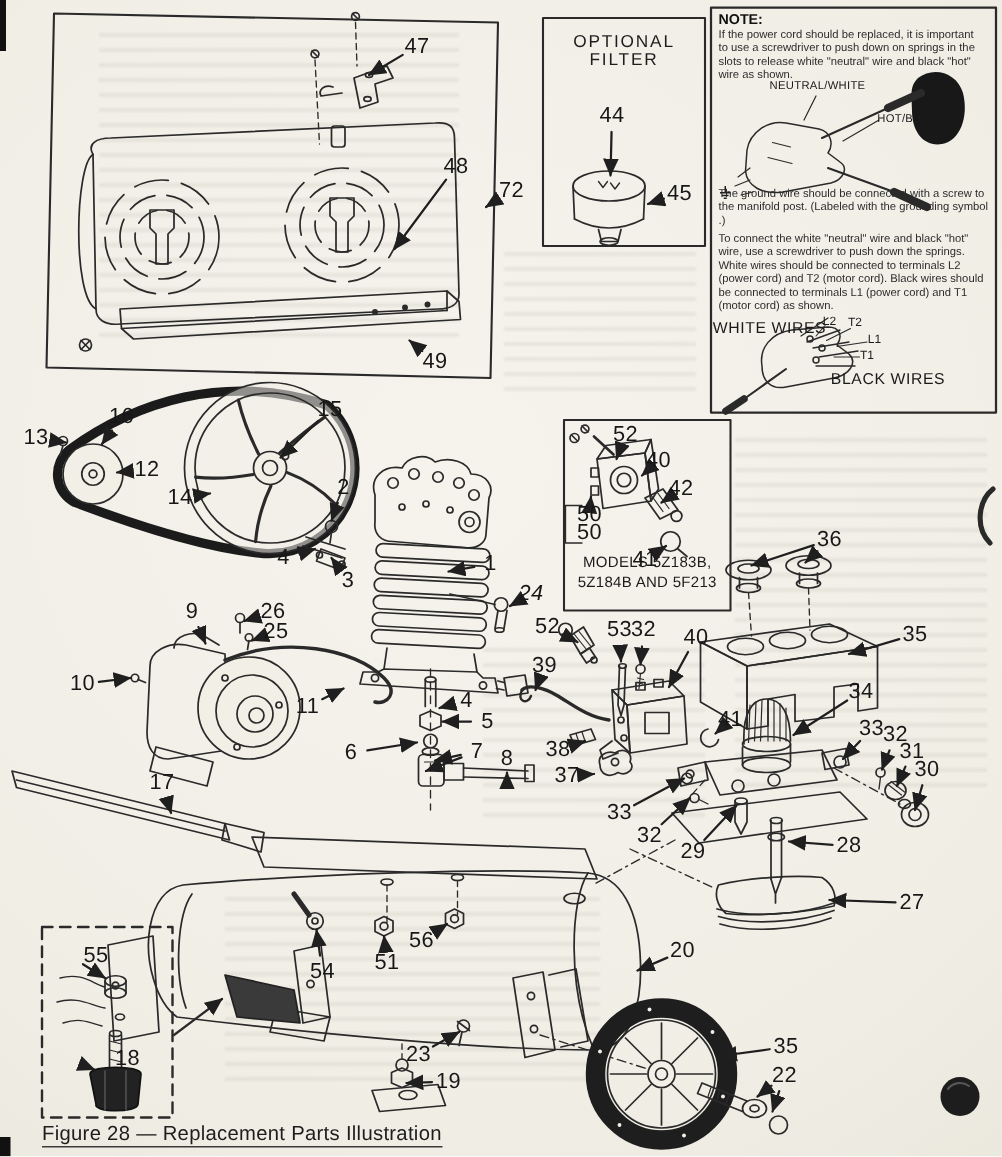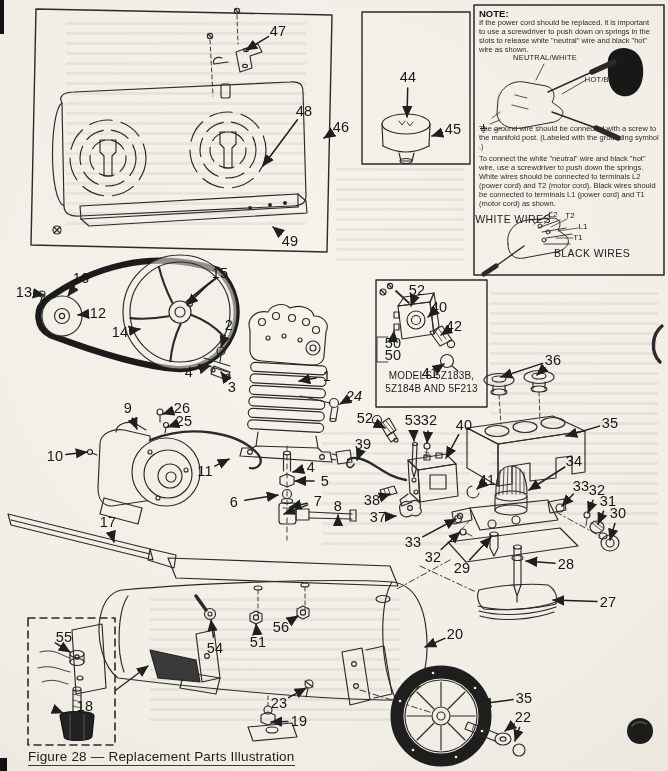--- a/index.html
+++ b/index.html
@@ -567,21 +567,21 @@
           <line x1="288.0" y1="721.4" x2="271" y2="722" marker-end="url(#ah)"></line>
           <line x1="55.3" y1="710.0" x2="63" y2="713" marker-end="url(#ah)"></line>
           <line x1="55.3" y1="642.8" x2="70" y2="652" marker-end="url(#ah)"></line>
         </g>
     </g>
   </svg>
 
   <div id="callout-layer">
       <div class="callout" style="left: 278px; top: 31px;">47</div>
       <div class="callout" style="left: 304px; top: 111px;">48</div>
-      <div class="callout" style="left: 341px; top: 127px;">46</div>
+      <div class="callout" style="left: 341px; top: 127px;">72</div>
       <div class="callout" style="left: 290px; top: 241px;">49</div>
       <div class="callout" style="left: 408px; top: 77px;">44</div>
       <div class="callout" style="left: 453px; top: 129px;">45</div>
       <div class="callout" style="left: 24px; top: 292px;">13</div>
       <div class="callout" style="left: 81px; top: 278px;">16</div>
       <div class="callout" style="left: 98px; top: 313px;">12</div>
       <div class="callout" style="left: 120px; top: 332px;">14</div>
       <div class="callout" style="left: 220px; top: 273px;">15</div>
       <div class="callout" style="left: 229px; top: 325px;">2</div>
       <div class="callout" style="left: 189px; top: 372px;">4</div>
@@ -630,20 +630,21 @@
       <div class="callout" style="left: 108px; top: 522px;">17</div>
       <div class="callout" style="left: 215px; top: 648px;">54</div>
       <div class="callout" style="left: 258px; top: 642px;">51</div>
       <div class="callout" style="left: 281px; top: 627px;">56</div>
       <div class="callout" style="left: 279px; top: 703px;">23</div>
       <div class="callout" style="left: 299px; top: 721px;">19</div>
       <div class="callout" style="left: 45px; top: 706px; margin-left: 40px;">18</div>
       <div class="callout" style="left: 46px; top: 637px; margin-left: 18px;">55</div>
     </div>
 
+  <div class="abs box-title" style="left:362px;top:22px;width:108px;">OPTIONAL FILTER</div>
 
   <div class="abs models-text" style="left:376px;top:370px;width:111px;">
     <div>MODELS 5Z183B,</div>
     <div>5Z184B AND 5F213</div>
   </div>
 
   <div class="abs note-heading" style="left:479px;top:8px;">NOTE:</div>
   <div class="abs note-para" style="left:479px;top:18px;width:176px;">If the power cord should be replaced, it is important to use a screwdriver to push down on springs in the slots to release white "neutral" wire and black "hot" wire as shown.</div>
   <div class="abs wire-small ctr" style="left:545px;top:57px;">NEUTRAL/WHITE</div>
   <div class="abs wire-small ctr" style="left:607px;top:79px;">HOT/BLACK</div>

